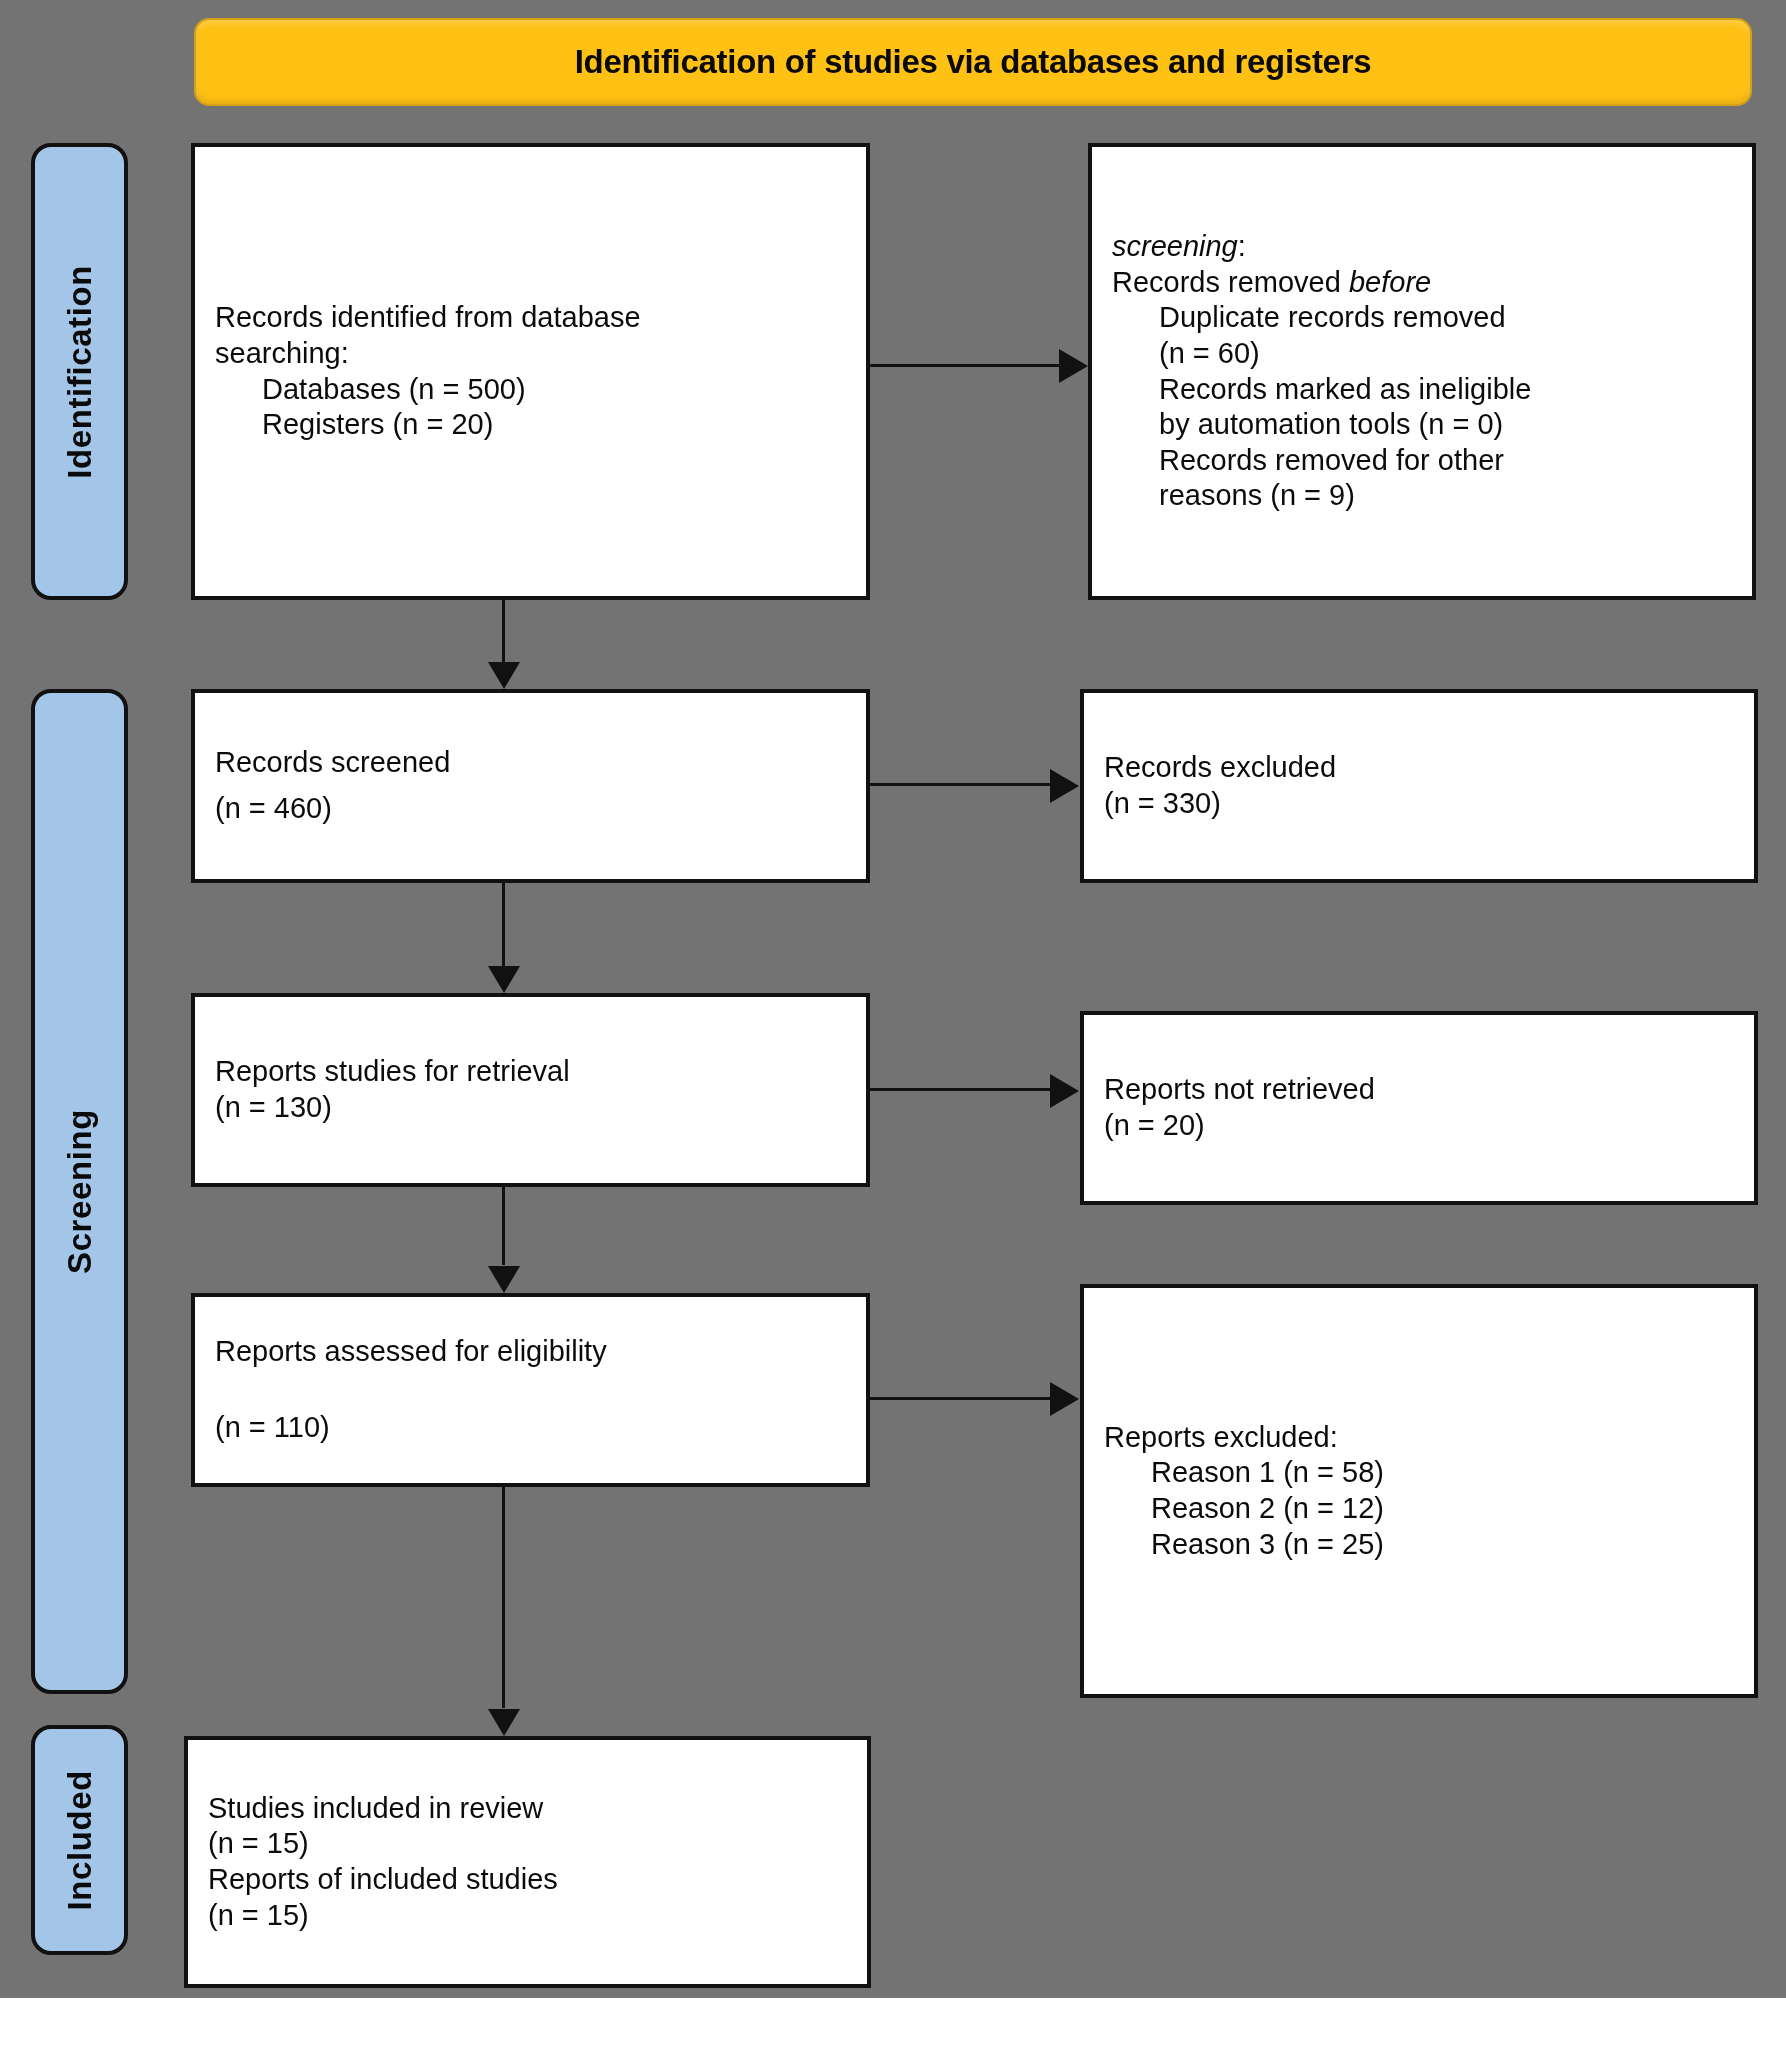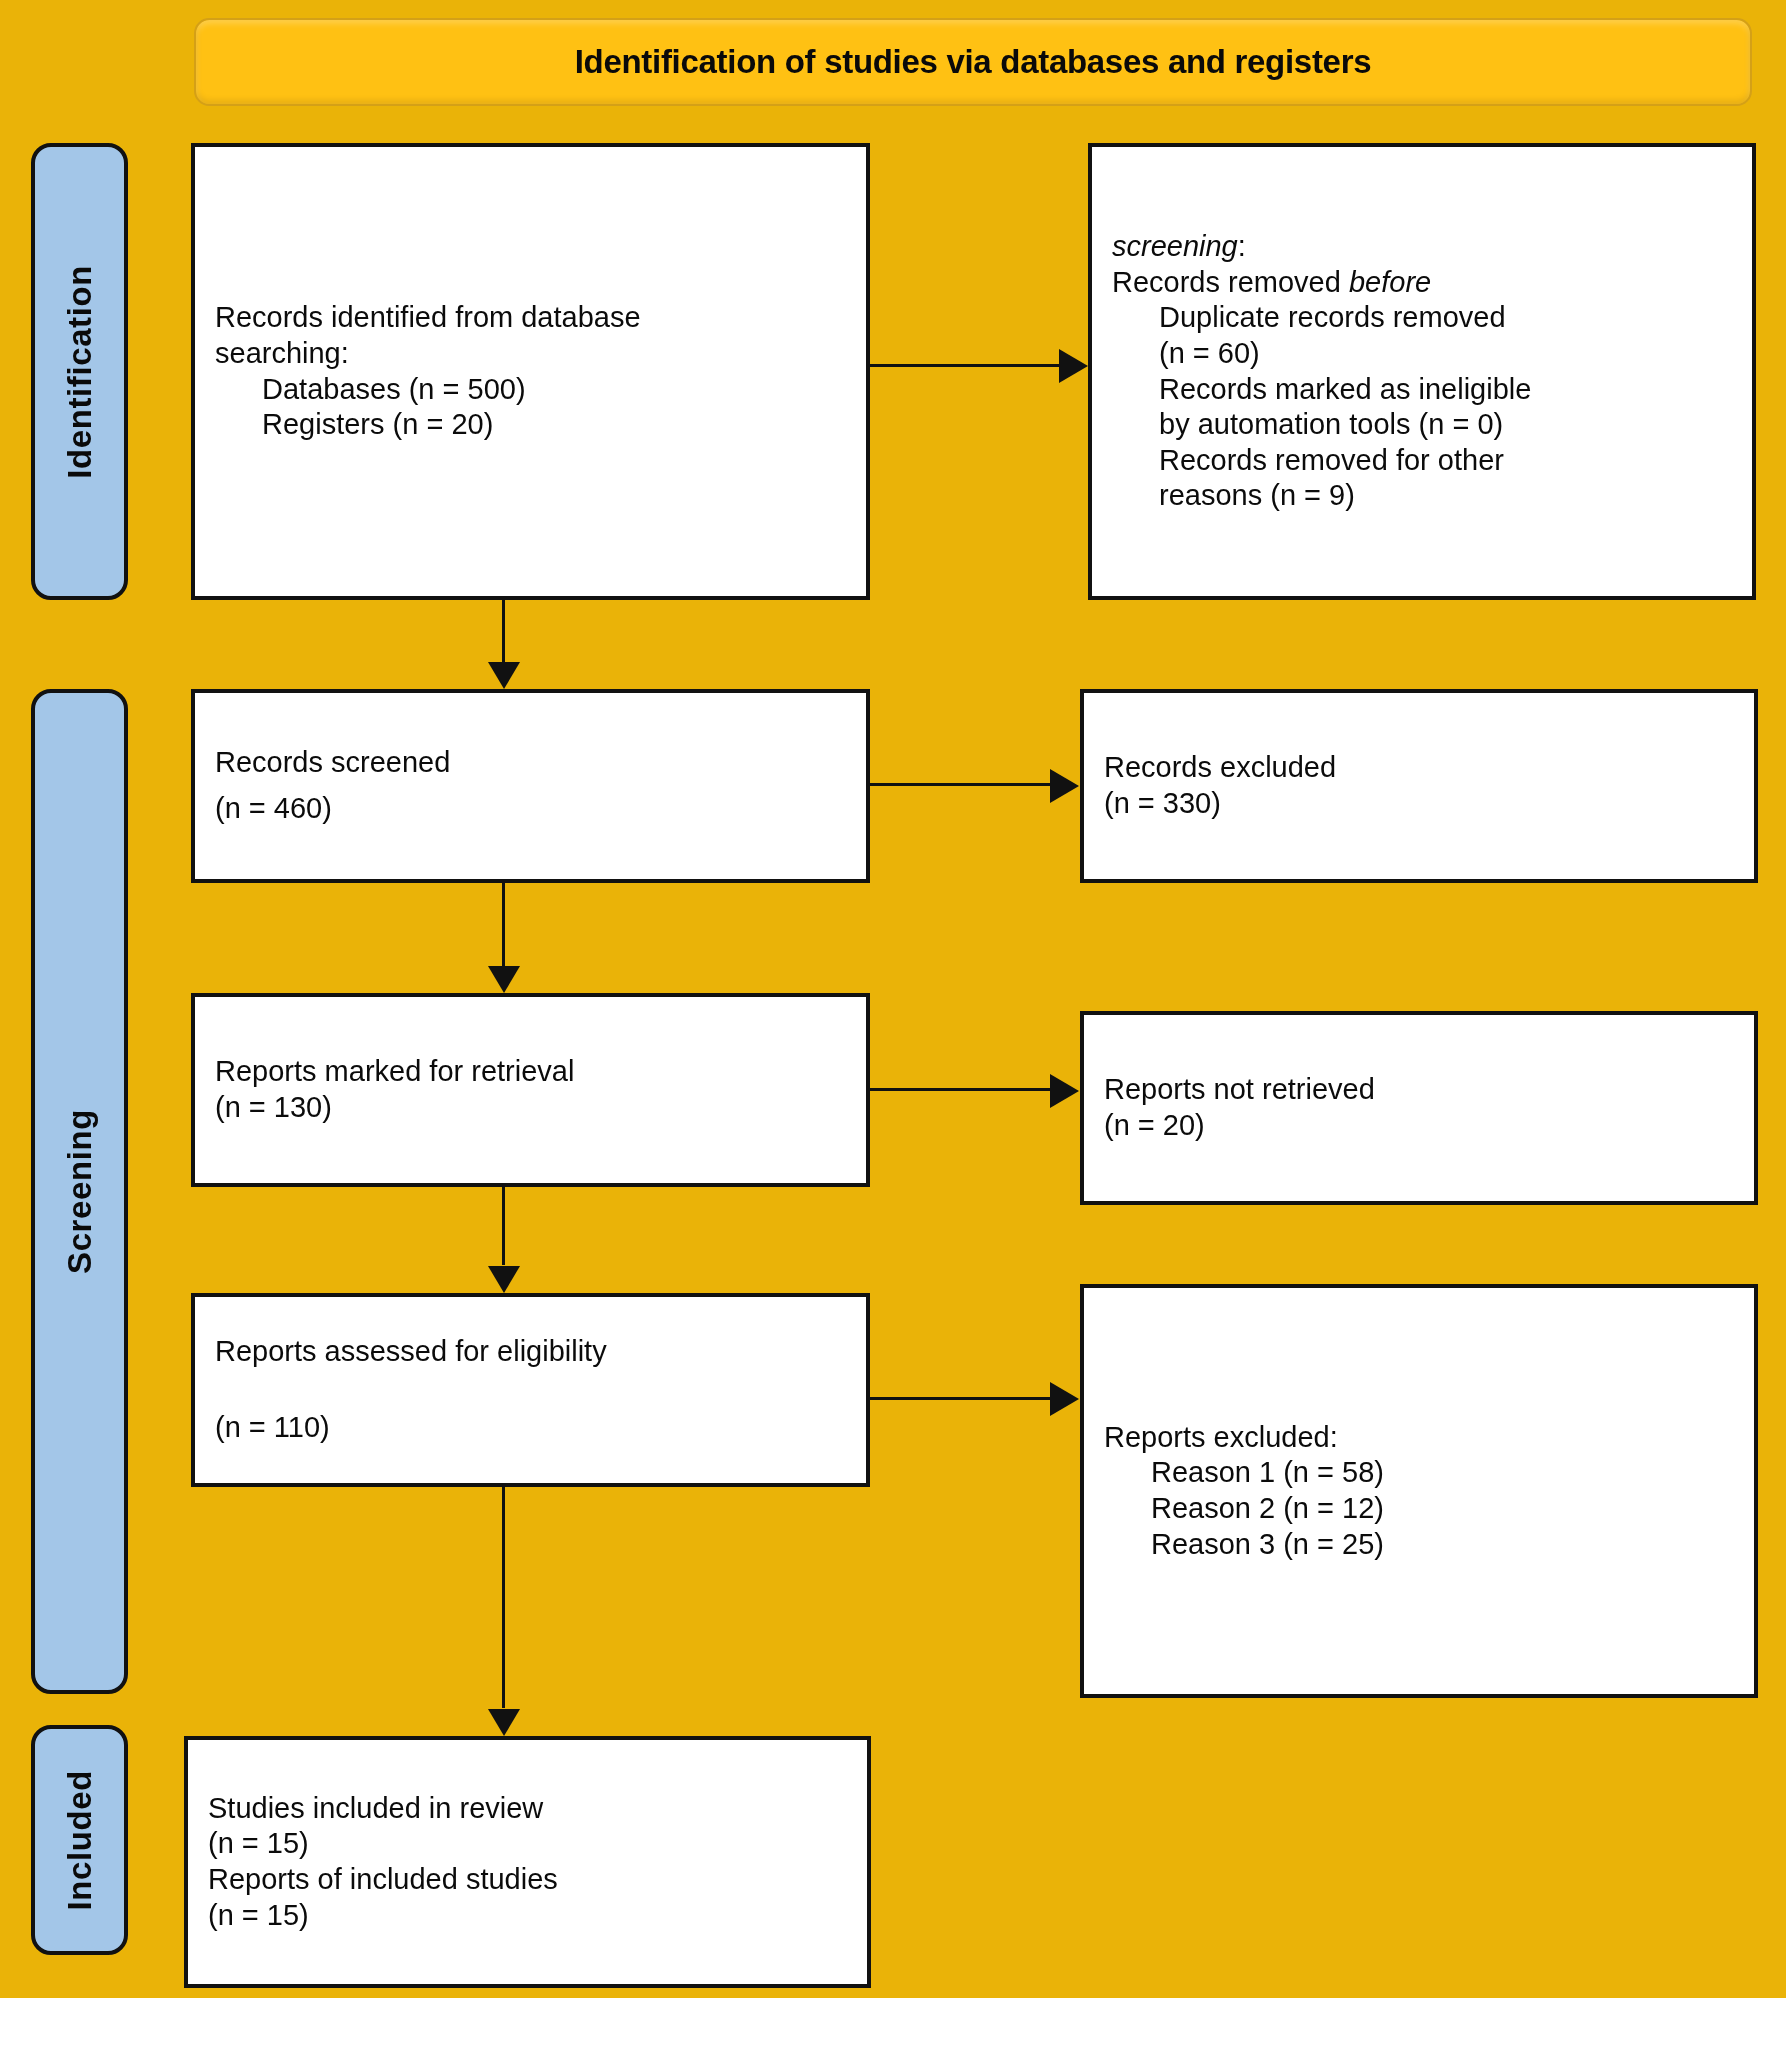--- a/index.html
+++ b/index.html
@@ -6,21 +6,21 @@
   html,body{margin:0;padding:0;background:#ffffff;}
   body{
     font-family:"Liberation Sans","DejaVu Sans",sans-serif;
     color:#000;
     -webkit-font-smoothing:antialiased;
   }
   #canvas{
     position:relative;
     width:1786px;
     height:1998px;
-    background:#eab308;
+    background:#737373;
     overflow:hidden;
   }
 
   
   .banner{
     position:absolute;
     left:194px; top:17.6px;
     width:1558px; height:88px;
     background:#ffc113;
     border:2.9px solid #d4a017;
@@ -149,21 +149,21 @@
     <p class="indent">Databases (n = 500)</p>
     <p class="indent">Registers (n = 20)</p>
   </div>
 
   <div class="box" id="box-screened">
     <p>Records screened</p>
     <p>(n = 460)</p>
   </div>
 
   <div class="box" id="box-sought">
-    <p>Reports marked for retrieval</p>
+    <p>Reports studies for retrieval</p>
     <p>(n = 130)</p>
   </div>
 
   <div class="box" id="box-assessed">
     <p>Reports assessed for eligibility</p>
     <p>(n = 110)</p>
   </div>
 
   <div class="box" id="box-included">
     <p>Studies included in review</p>

